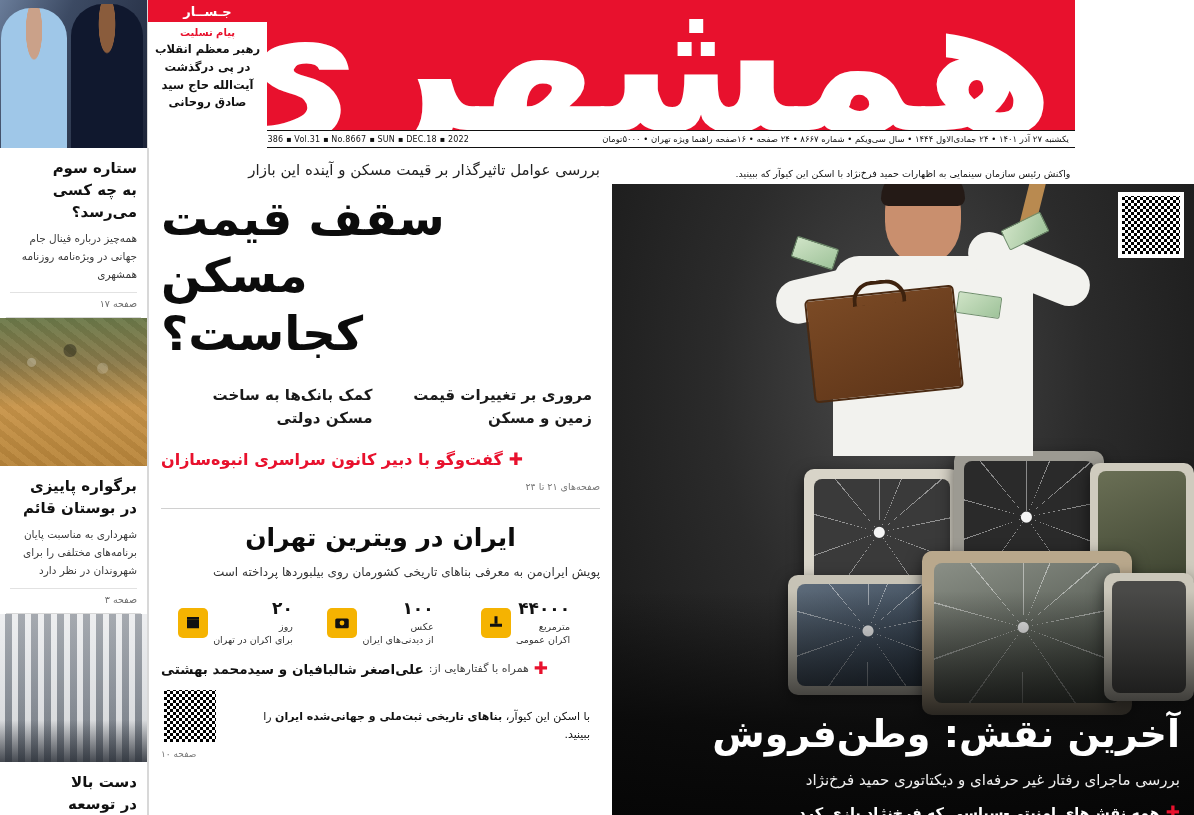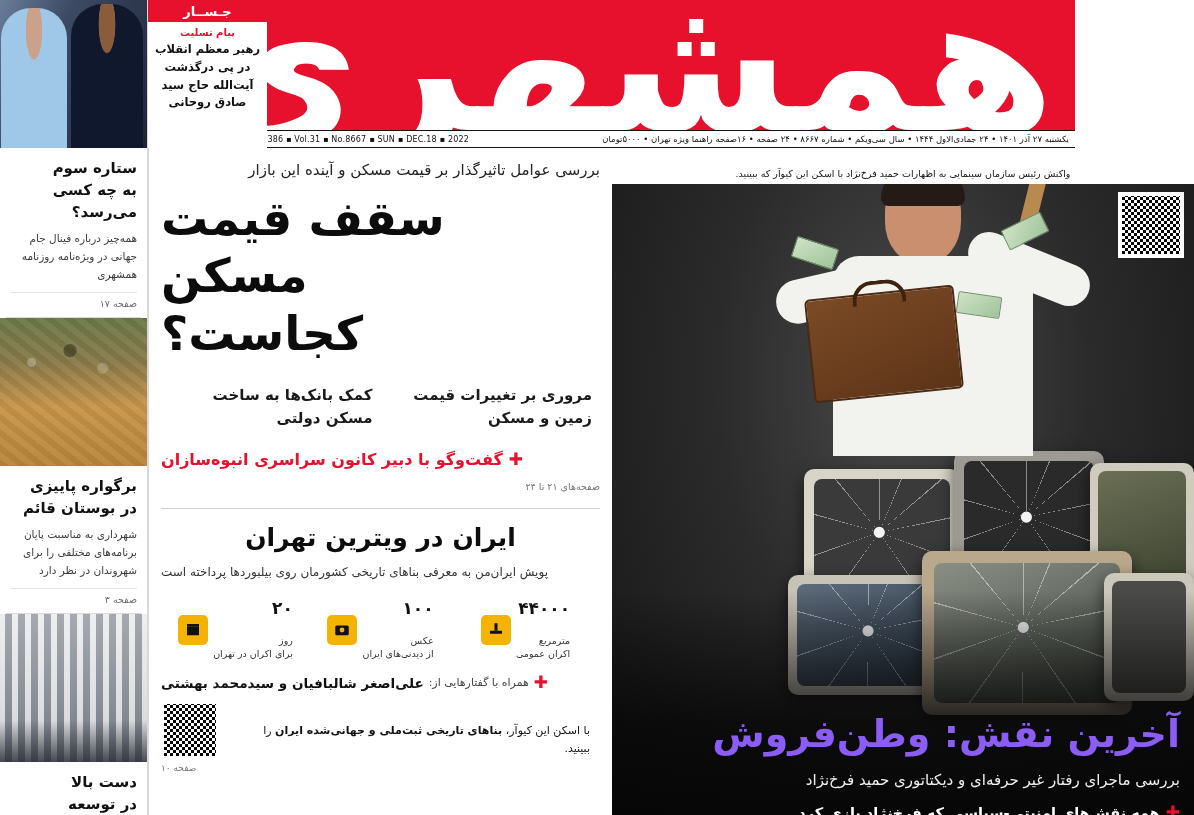--- a/index.html
+++ b/index.html
@@ -275,21 +275,21 @@
   .second-title {
     font-size: 25px;
     font-weight: bold;
     text-align: center;
     color: #0c0c0c;
   }
   .second-sub {
     margin-top: 10px;
     font-size: 12px;
     color: #333;
-    text-align: left;
+    text-align: right;
     line-height: 1.7;
   }
   .stats {
     margin-top: 16px;
     display: flex;
     direction: rtl;
     justify-content: space-between;
     align-items: flex-start;
     padding: 0 2px;
   }
@@ -315,21 +315,21 @@
   .stat-num {
     font-size: 17px;
     font-weight: bold;
     color: #111;
     line-height: 1.1;
   }
   .stat-label {
     font-size: 9.5px;
     color: #333;
     line-height: 1.4;
-    margin-top: 16px;
+    margin-top: 2px;
   }
   .byline {
     margin-top: 14px;
     display: flex;
     direction: rtl;
     align-items: center;
     justify-content: flex-end;
     gap: 5px;
     font-size: 13.5px;
     font-weight: bold;
@@ -529,21 +529,21 @@
     position: absolute;
     left: 0; right: 0; bottom: 10px;
     padding: 0 14px;
     z-index: 5;
     direction: rtl;
     text-align: right;
   }
   .photo-headline {
     font-size: 38px;
     font-weight: bold;
-    color: #8b5cf6;
+    color: #ffffff;
     line-height: 1.25;
     text-align: right;
     letter-spacing: -1px;
   }
   .photo-deck {
     margin-top: 10px;
     font-size: 15px;
     color: #f0f0f0;
     text-align: right;
     line-height: 1.6;

